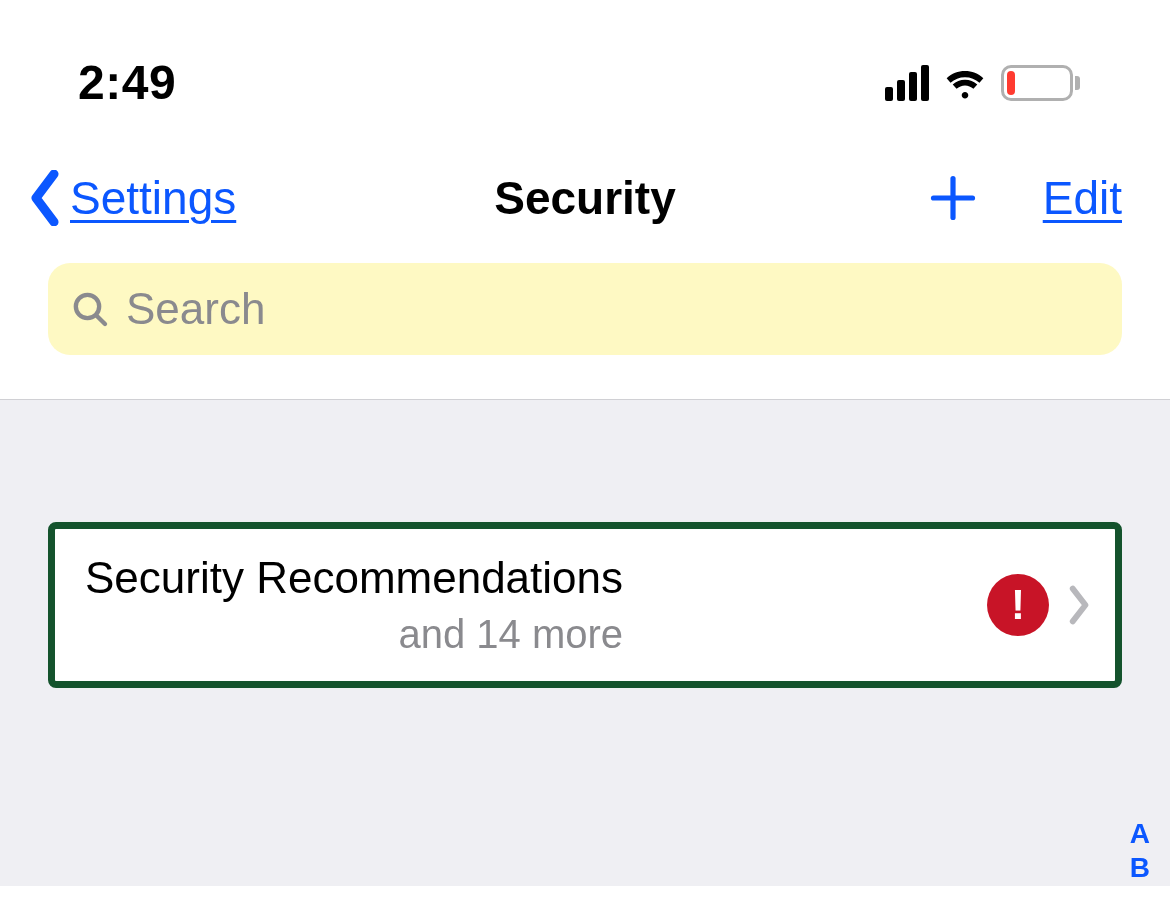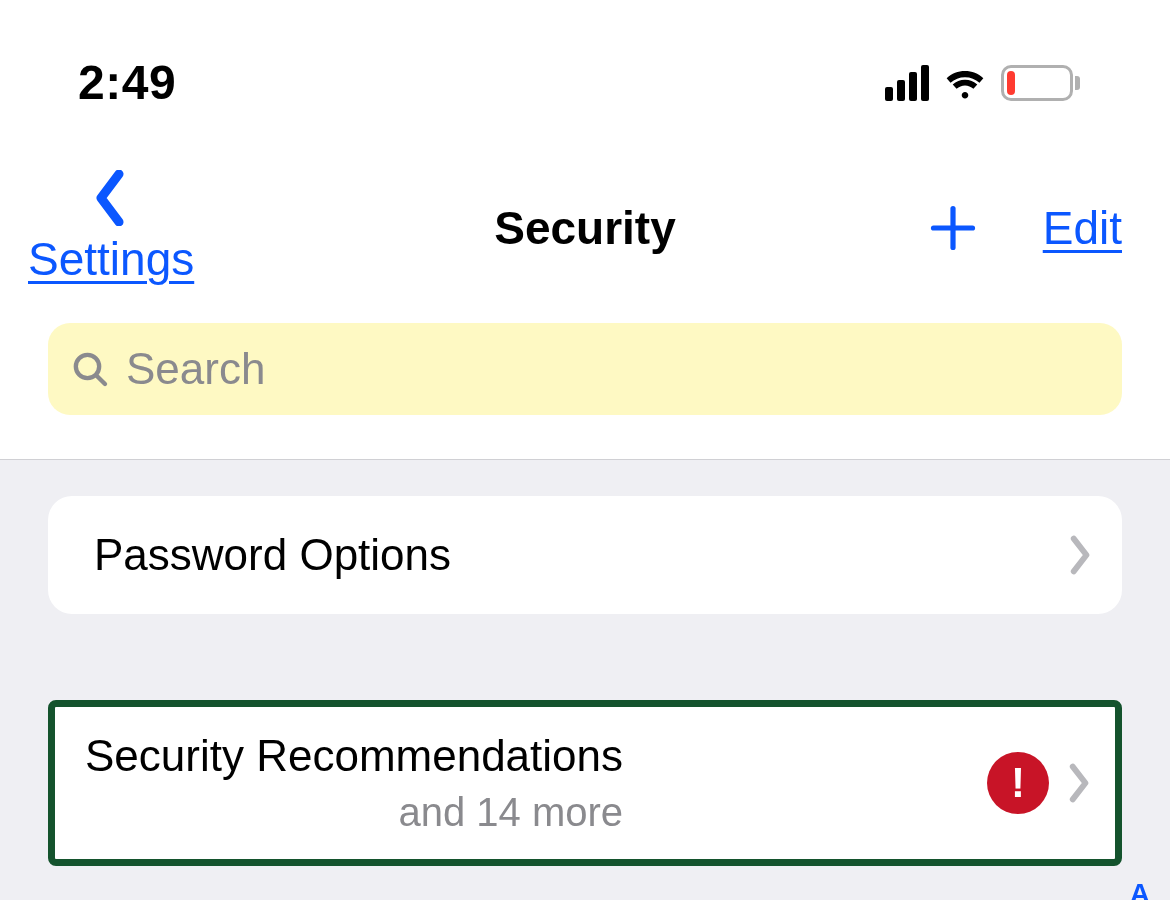--- a/index.html
+++ b/index.html
@@ -79,21 +79,20 @@
     .nav-header {
       display: flex;
       justify-content: space-between;
       align-items: center;
       padding: 50px 48px 25px 28px;
     }
     .nav-left {
       display: flex;
       align-items: center;
       gap: 6px;
-      flex-direction: column;
     }
     .chevron-back svg { width: 36px; height: 56px; display:block; }
     .back-label {
       color: #0b57ff;
       font-size: 46px;
       font-weight: 400;
       text-decoration: underline;
       text-underline-offset: 6px;
       text-decoration-thickness: 3px;
     }
@@ -283,31 +282,20 @@
         </svg>
     </span>
     <input class="search-input" placeholder="Search" style="">
   </div>
 </div>
 
 <div class="hdr-divider"></div>
 
 <div class="content">
 
-  <div class="cell-group">
-    <div class="cell">
-      <span class="cell-title">Password Options</span>
-      <span class="cell-spacer"></span>
-      <span class="chevron-right">
-        <svg viewBox="0 0 12 22" fill="none" stroke="#b8b8bc" stroke-width="3.2" stroke-linecap="round" stroke-linejoin="round">
-            <polyline points="2,2 9,11 2,20"></polyline>
-          </svg>
-      </span>
-    </div>
-  </div>
 
   <div class="group-gap"></div>
 
   <div class="highlight-wrap">
     <div class="cell2">
       <div class="cell-text-stack">
         <span class="cell-title">Security Recommendations</span>
         <span class="cell-sub">and 14 more</span>
       </div>
       <span class="cell-spacer"></span>

